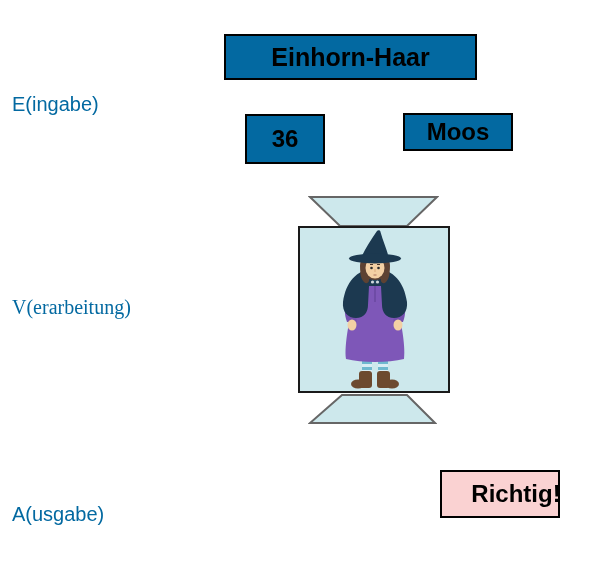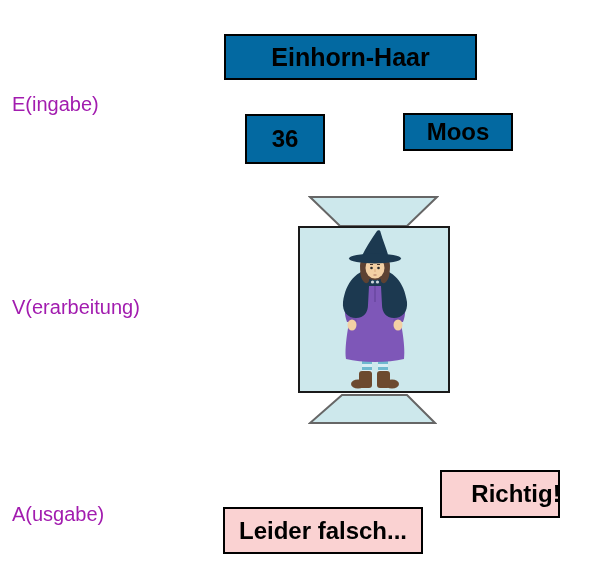--- a/index.html
+++ b/index.html
@@ -12,21 +12,21 @@
     position: relative;
     width: 604px;
     height: 580px;
     background: #ffffff;
     overflow: hidden;
   }
   .stage-label {
     position: absolute;
     left: 12px;
     font-size: 20px;
-    color: #a21caf;
+    color: #0369a1;
     white-space: nowrap;
   }
   .card {
     position: absolute;
     display: flex;
     align-items: center;
     justify-content: center;
     border: 2px solid #000000;
     box-sizing: border-box;
     font-weight: bold;
@@ -38,21 +38,21 @@
 
   #einhorn-box { left: 224px; top: 34px;  width: 253px; height: 46px; font-size: 25px; }
   #num36-box   { left: 245px; top: 114px; width: 80px;  height: 50px; font-size: 24px; }
   #moos-box    { left: 403px; top: 113px; width: 110px; height: 38px; font-size: 24px; align-items: center; }
 
   #anzahl-box  { left: 163px; top: 448px; width: 199px; height: 48px; font-size: 24px; }
   #richtig-box { left: 440px; top: 470px; width: 120px; height: 48px; font-size: 24px; padding-left: 32px; }
   #leider-box  { left: 223px; top: 507px; width: 200px; height: 47px; font-size: 24px; }
 
   #label-input      { top: 93px; }
-  #label-processing { top: 296px; }
+  #label-processing { top: 296px; font-family: Liberation Serif, serif; }
   #label-output     { top: 503px; }
 
   #funnel-top    { position: absolute; left: 308px; top: 195px; }
   #funnel-bottom { position: absolute; left: 308px; top: 394px; }
 
   #processing-box {
     position: absolute;
     left: 298px; top: 226px;
     width: 152px; height: 167px;
     background: #cde8ec;
@@ -155,17 +155,14 @@
     <polygon points="34,1 99,1 127,29 2,29" fill="#cde8ec" stroke="#666666" stroke-width="2"></polygon>
   </svg>
 
   <div class="stage-label" id="label-output">A(usgabe)</div>
 
 
   <div class="card pink" id="richtig-box">
     <span>Richtig!</span>
   </div>
 
-  <div class="card pink" id="leider-box">
-    <span>Leider falsch...</span>
-  </div>
 
 </div>
 
 </body></html>

